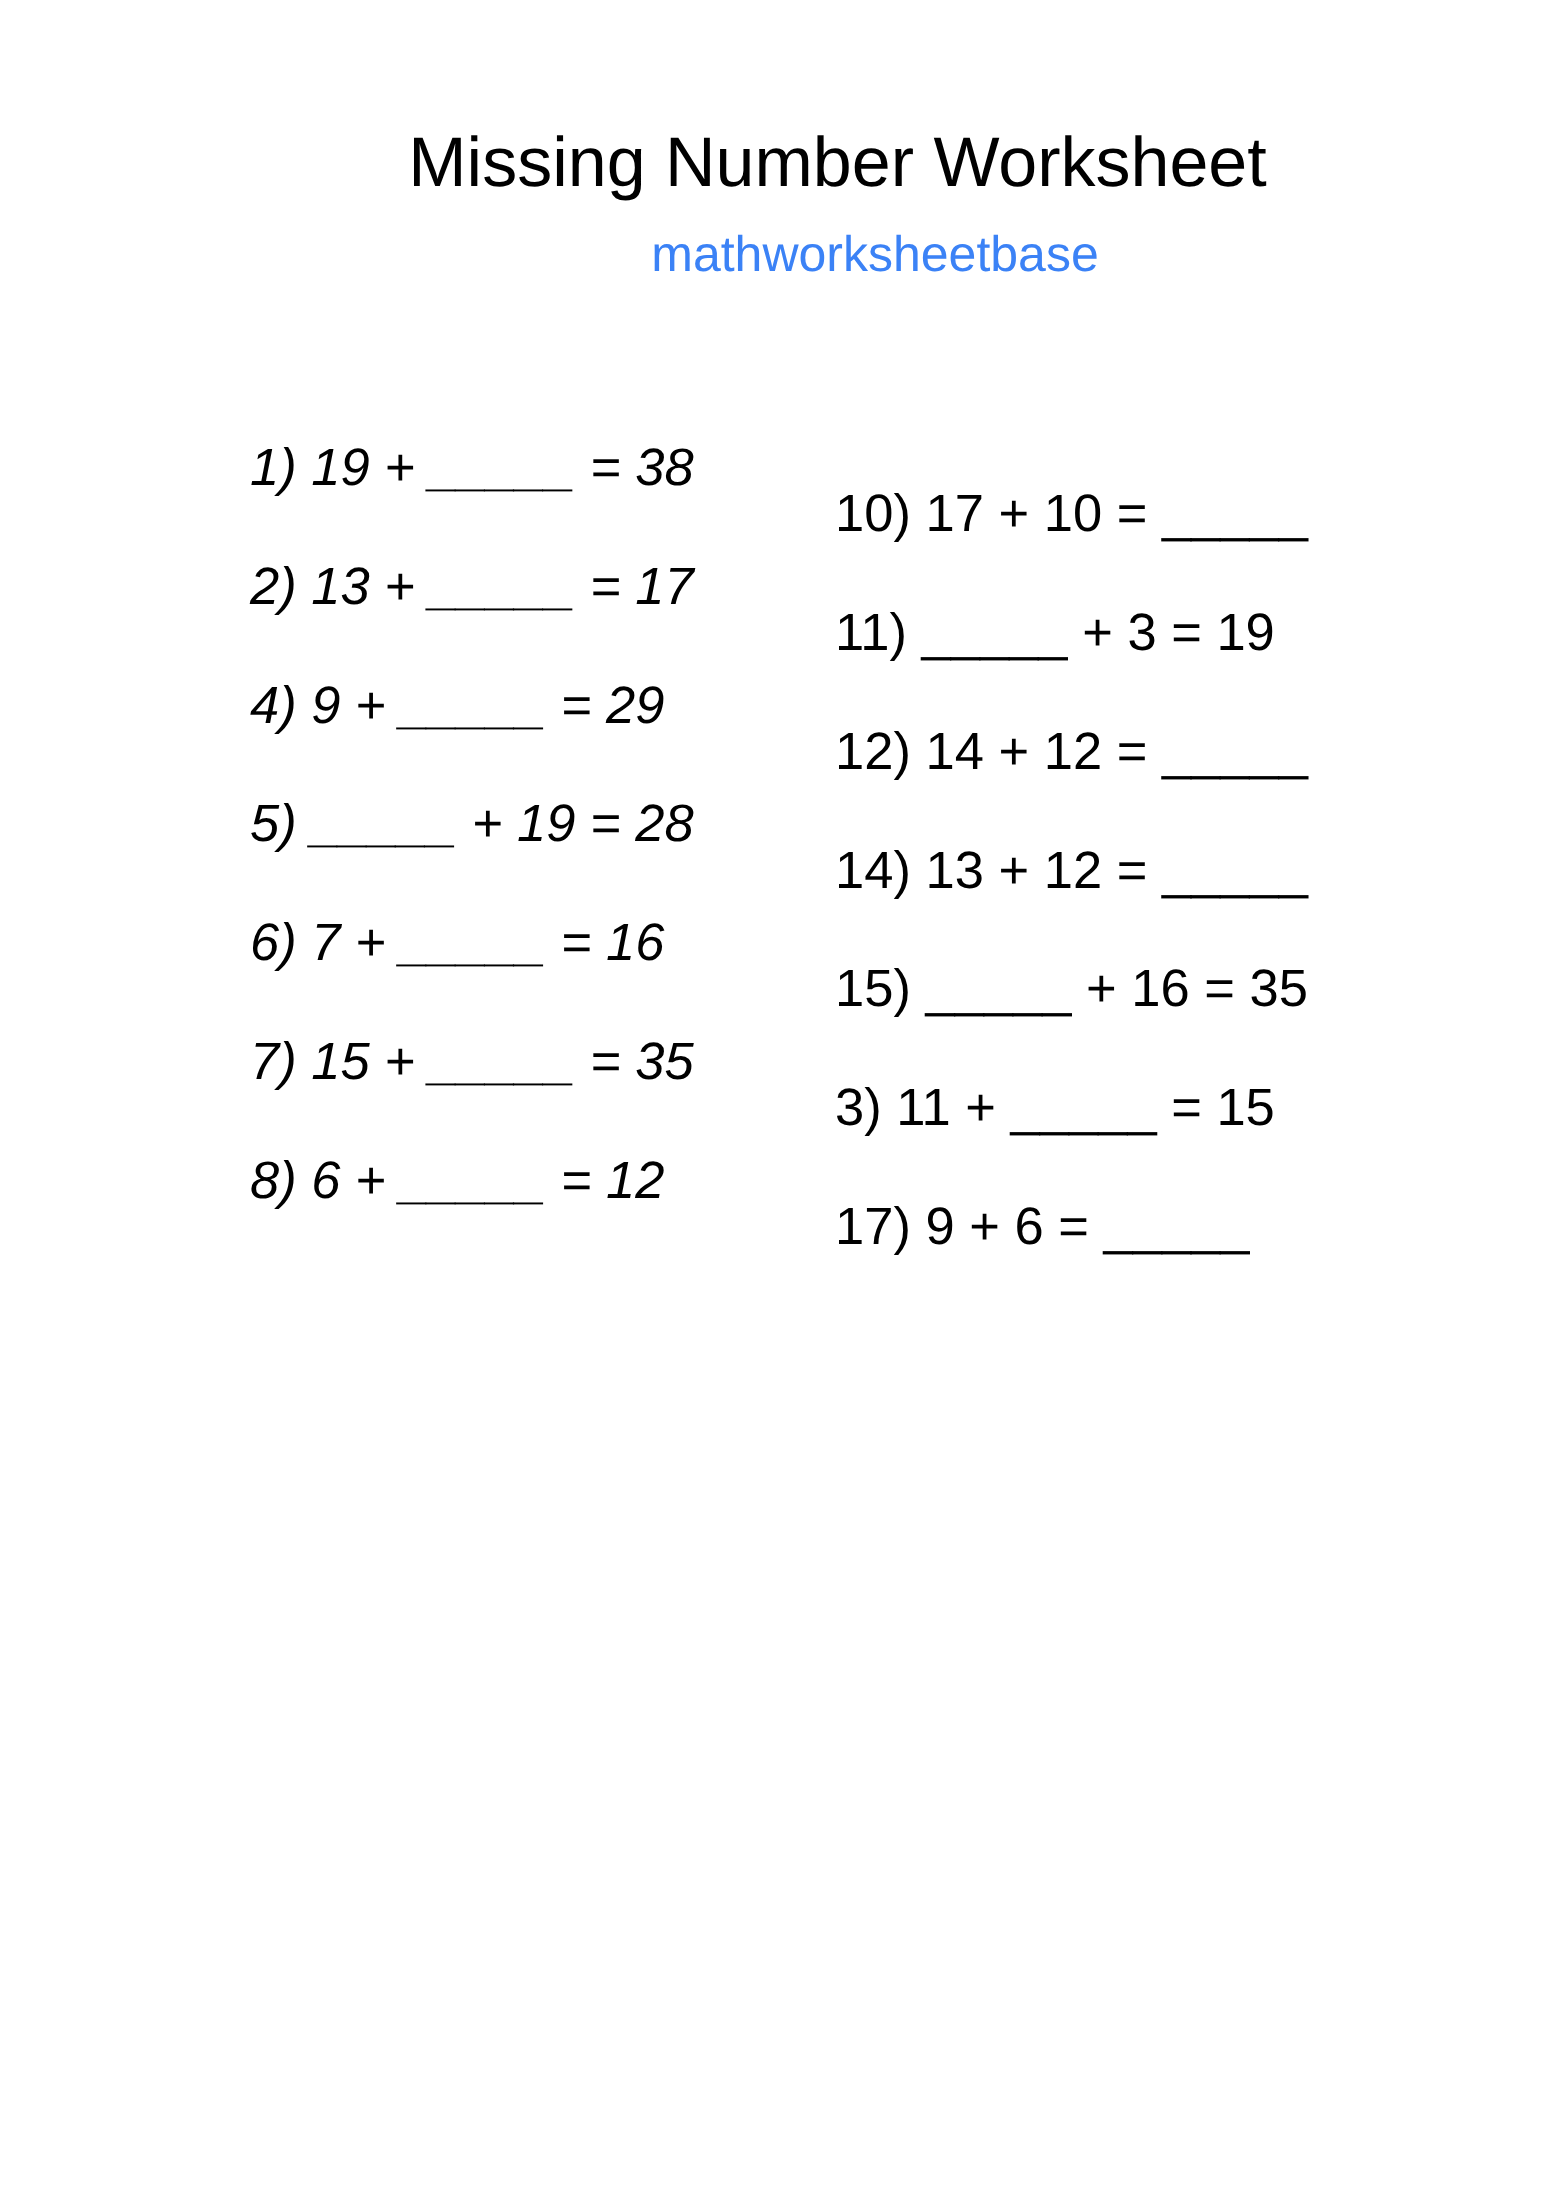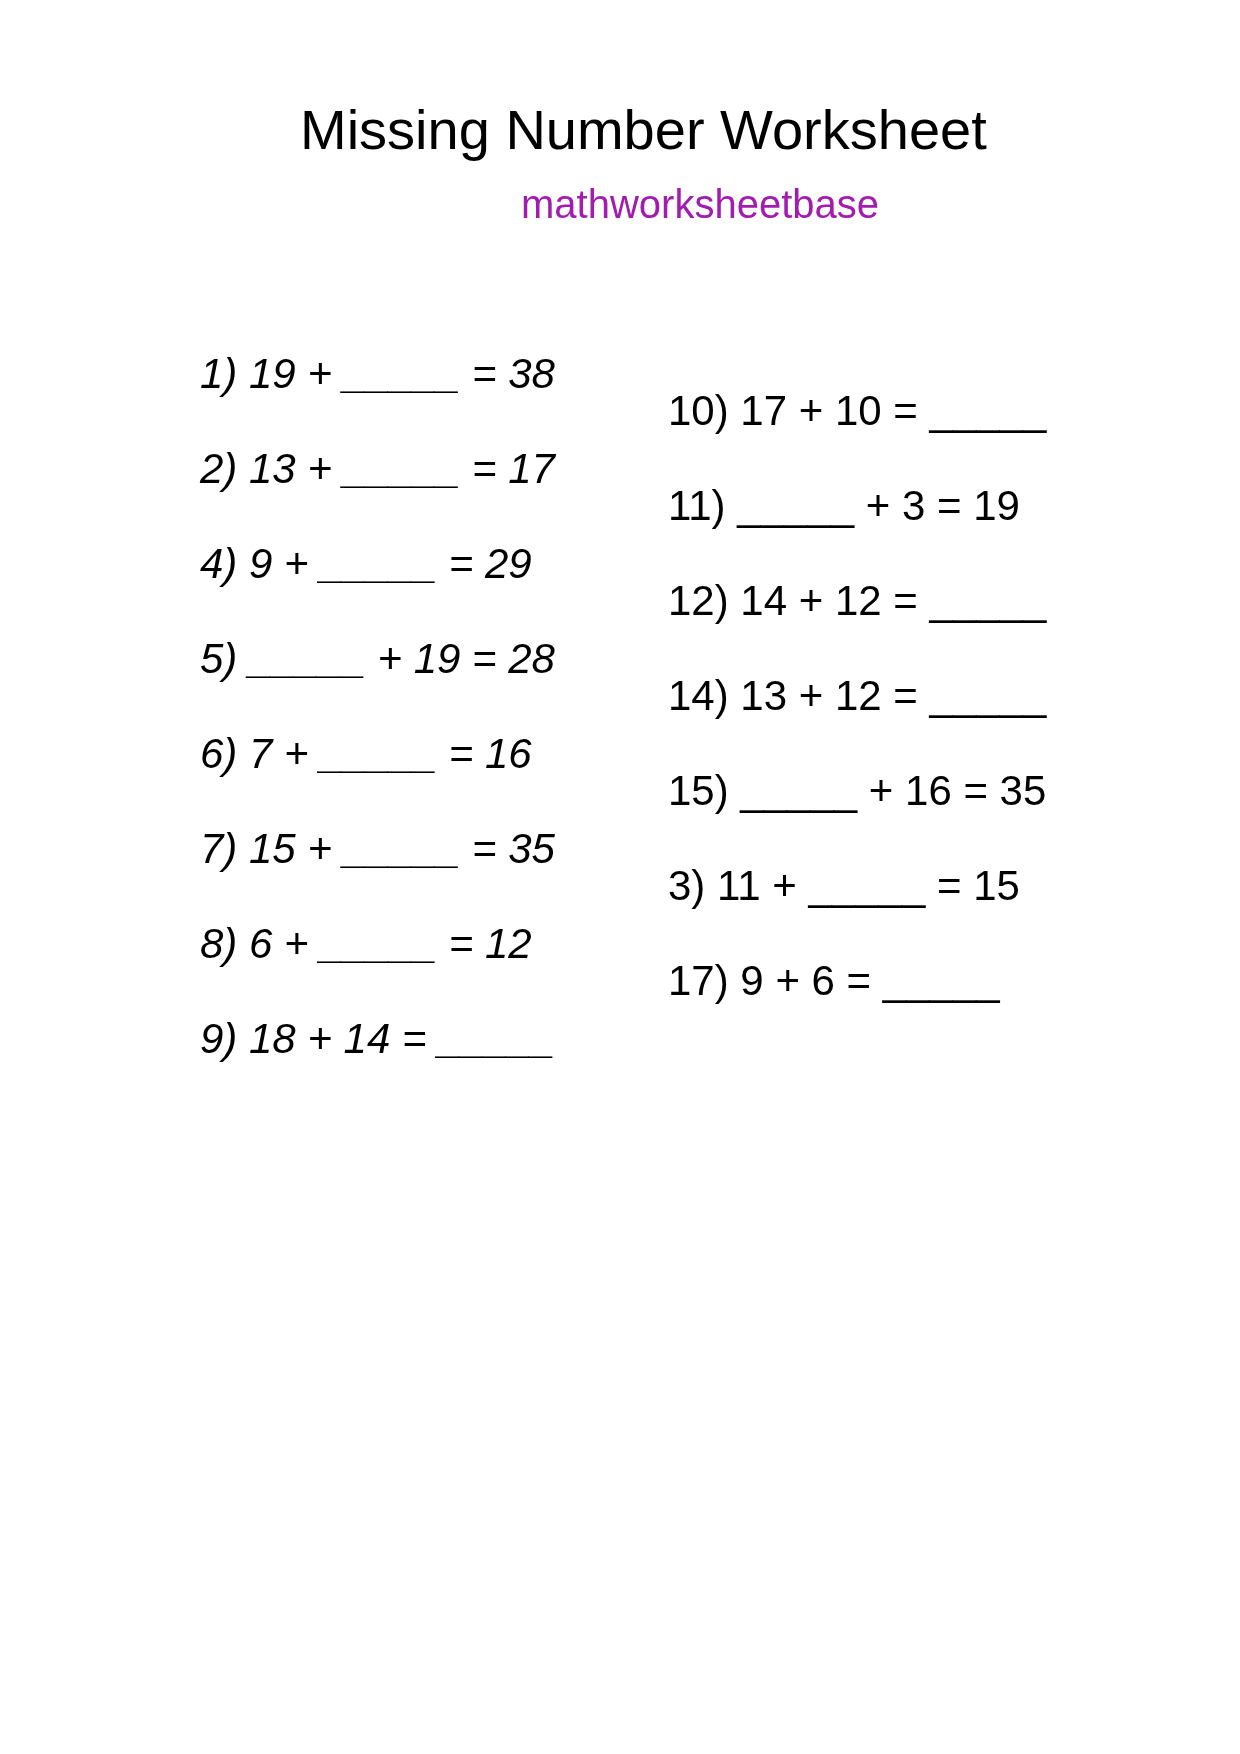--- a/index.html
+++ b/index.html
@@ -13,33 +13,34 @@
       position: relative;
       overflow: hidden;
       font-family: "Liberation Sans", sans-serif;
       color: #000000;
     }
     .title {
       position: absolute;
       left: 300px;
       top: 98px;
       width: 740px;
+      text-align: center;
       font-size: 56px;
       line-height: 64px;
       white-space: nowrap;
     }
     .subtitle {
       position: absolute;
       left: 460px;
       top: 180px;
       width: 480px;
       text-align: center;
       font-size: 40px;
       line-height: 48px;
-      color: #a21caf;
+      color: #3b82f6;
       white-space: nowrap;
     }
     .col {
       position: absolute;
       top: 348px;
     }
     .col.left { left: 200px; font-style: italic; }
     .col.right { left: 668px; margin-top: 37px; }
     .problem {
       height: 95px;
@@ -55,21 +56,20 @@
 <div class="subtitle">mathworksheetbase</div>
 
 <div class="col left">
   <div class="problem">1) 19 + _____ = 38</div>
   <div class="problem">2) 13 + _____ = 17</div>
   <div class="problem">4) 9 + _____ = 29</div>
   <div class="problem">5) _____ + 19 = 28</div>
   <div class="problem">6) 7 + _____ = 16</div>
   <div class="problem">7) 15 + _____ = 35</div>
   <div class="problem">8) 6 + _____ = 12</div>
-  <div class="problem">9) 18 + 14 = _____</div>
 </div>
 
 <div class="col right">
   <div class="problem">10) 17 + 10 = _____</div>
   <div class="problem">11) _____ + 3 = 19</div>
   <div class="problem">12) 14 + 12 = _____</div>
   <div class="problem">14) 13 + 12 = _____</div>
   <div class="problem">15) _____ + 16 = 35</div>
   <div class="problem">3) 11 + _____ = 15</div>
   <div class="problem">17) 9 + 6 = _____</div>

